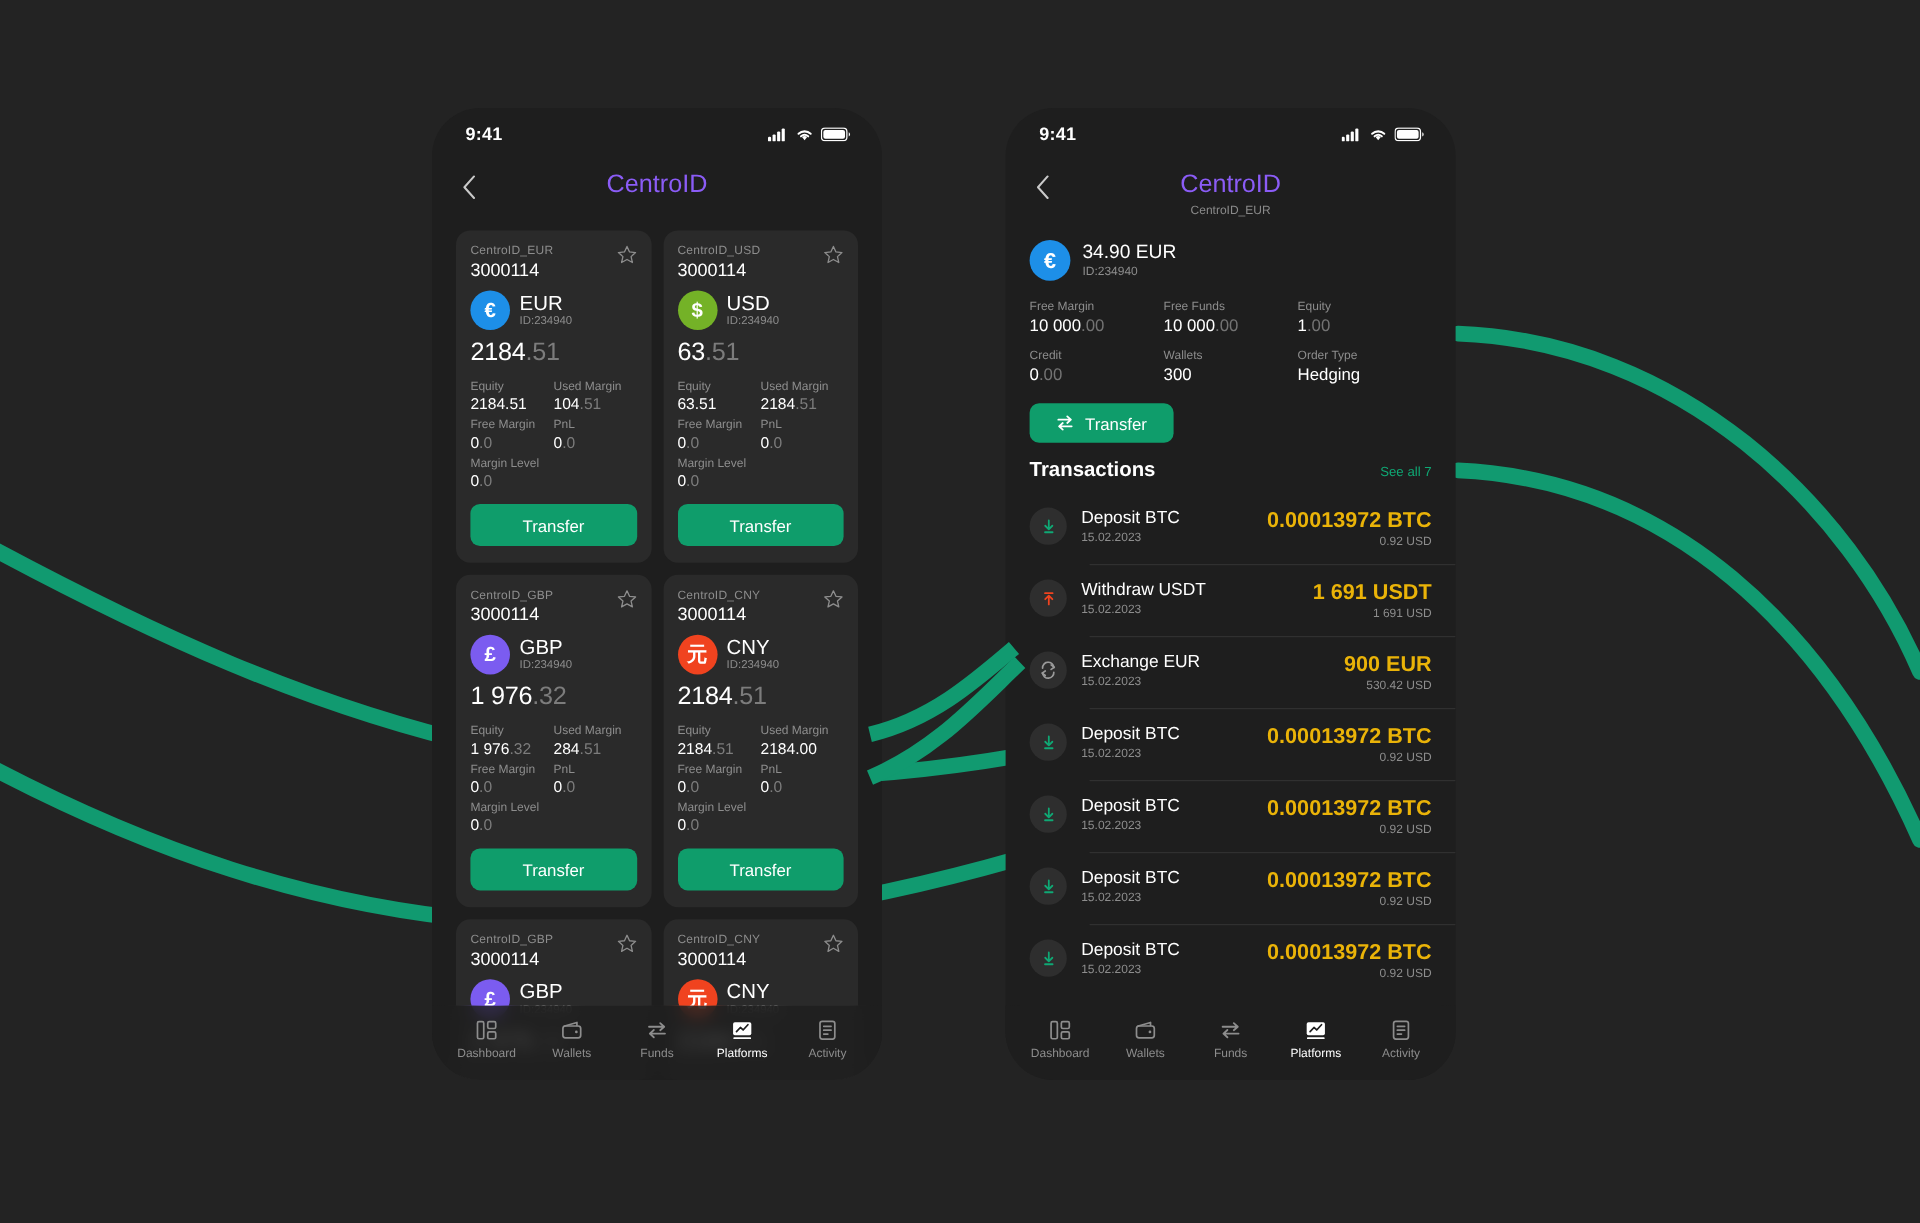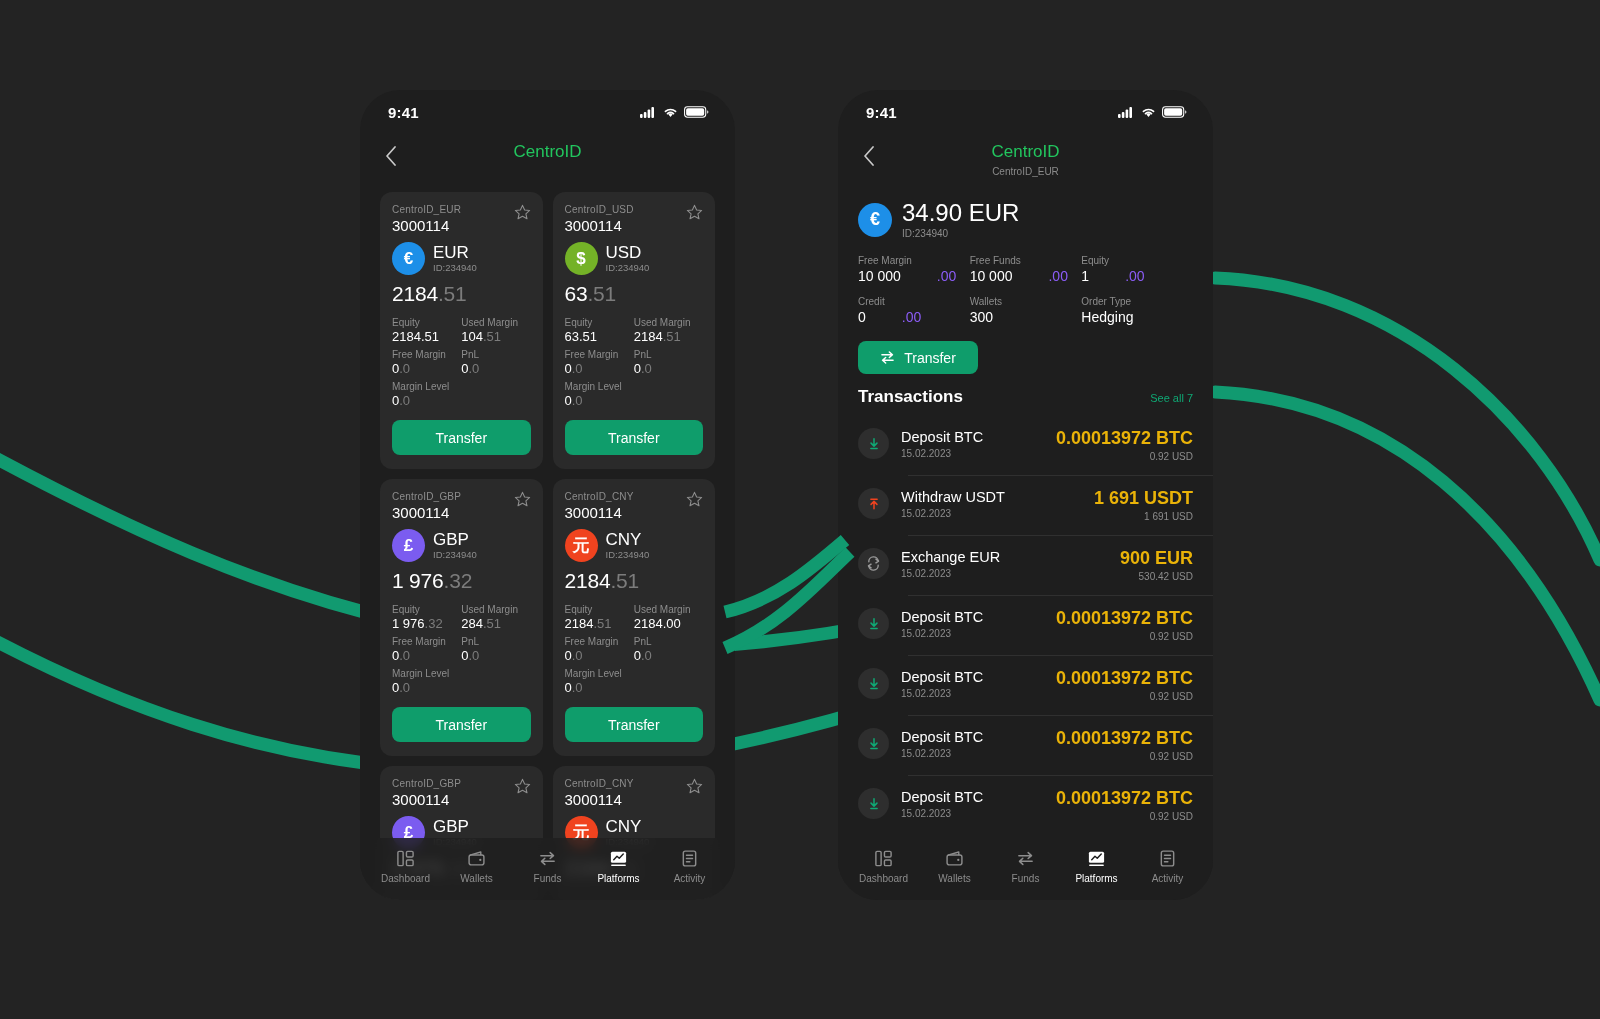--- a/index.html
+++ b/index.html
@@ -38,21 +38,21 @@
   .status-time { color:#fff; font-size:15px; font-weight:bold; letter-spacing:.2px; }
   .status-icons { display:flex; align-items:center; gap:6px; }
 
   
   .navbar { position:relative; height:52px; }
   .nav-back {
     position:absolute; left:17px; top:8px;
     width:28px; height:28px; display:flex; align-items:center; justify-content:center;
   }
   .nav-title {
-    text-align:center; color:#22c55e; font-size:17px; padding-top:8px;
+    text-align:center; color:#8b5cf6; font-size:21px; padding-top:8px;
   }
   .nav-sub { text-align:center; color:#8a8a8a; font-size:10px; margin-top:4px; }
 
   
   .scroll-area { position:absolute; top:96px; left:0; right:0; bottom:0; overflow:hidden; }
   .card-grid {
     display:grid; grid-template-columns:1fr 1fr; gap:10px;
     padding:6px 20px 0 20px;
   }
   .acct-card {
@@ -90,27 +90,27 @@
     color:#fff; font-size:14px;
   }
 
   
   .detail-body { padding:0 20px; margin-top:14px; }
   .bal-row { display:flex; align-items:center; gap:10px; }
   .bal-badge { width:34px; height:34px; border-radius:50%; display:flex;
                align-items:center; justify-content:center; color:#fff;
                font-size:18px; font-weight:bold; flex:none; }
   .bal-text { display:flex; flex-direction:column; }
-  .bal-amount { color:#fff; font-size:24px; line-height:1.1; }
+  .bal-amount { color:#fff; font-size:16px; line-height:1.1; }
   .bal-id { color:#8d8d8d; font-size:10px; margin-top:2px; }
 
   .info-grid { display:grid; grid-template-columns:1fr 1fr 1fr; margin-top:16px; row-gap:2px; }
   .info-label { color:#8d8d8d; font-size:10px; }
   .info-val { color:#fff; font-size:14px; margin-top:2px; margin-bottom:10px; }
-  .info-val .dec { color:#8b5cf6;padding-left:36px; }
+  .info-val .dec { color:#737373; }
 
   .big-transfer {
     margin-top:6px; background:#0f9d6b; border-radius:8px;
     height:33px; width:120px; display:flex; align-items:center;
     justify-content:center; gap:9px; color:#fff; font-size:14px;
   }
 
   .tx-head {
     display:flex; align-items:baseline; justify-content:space-between;
     margin-top:13px;

